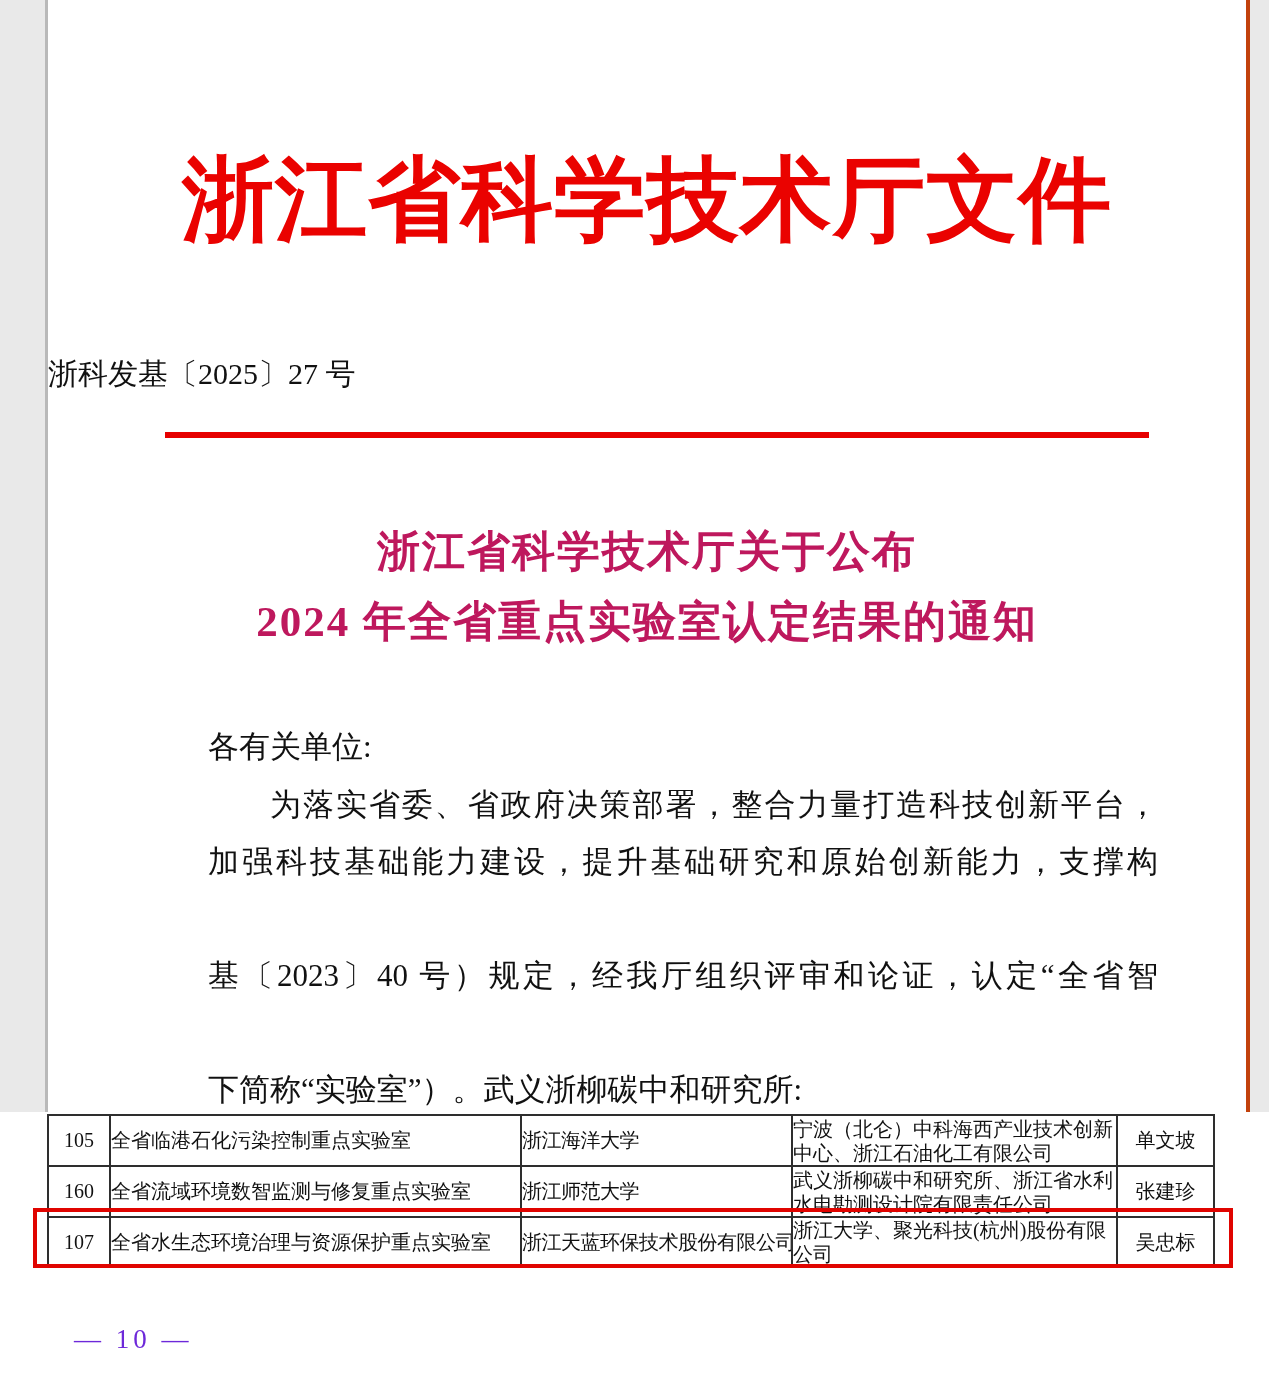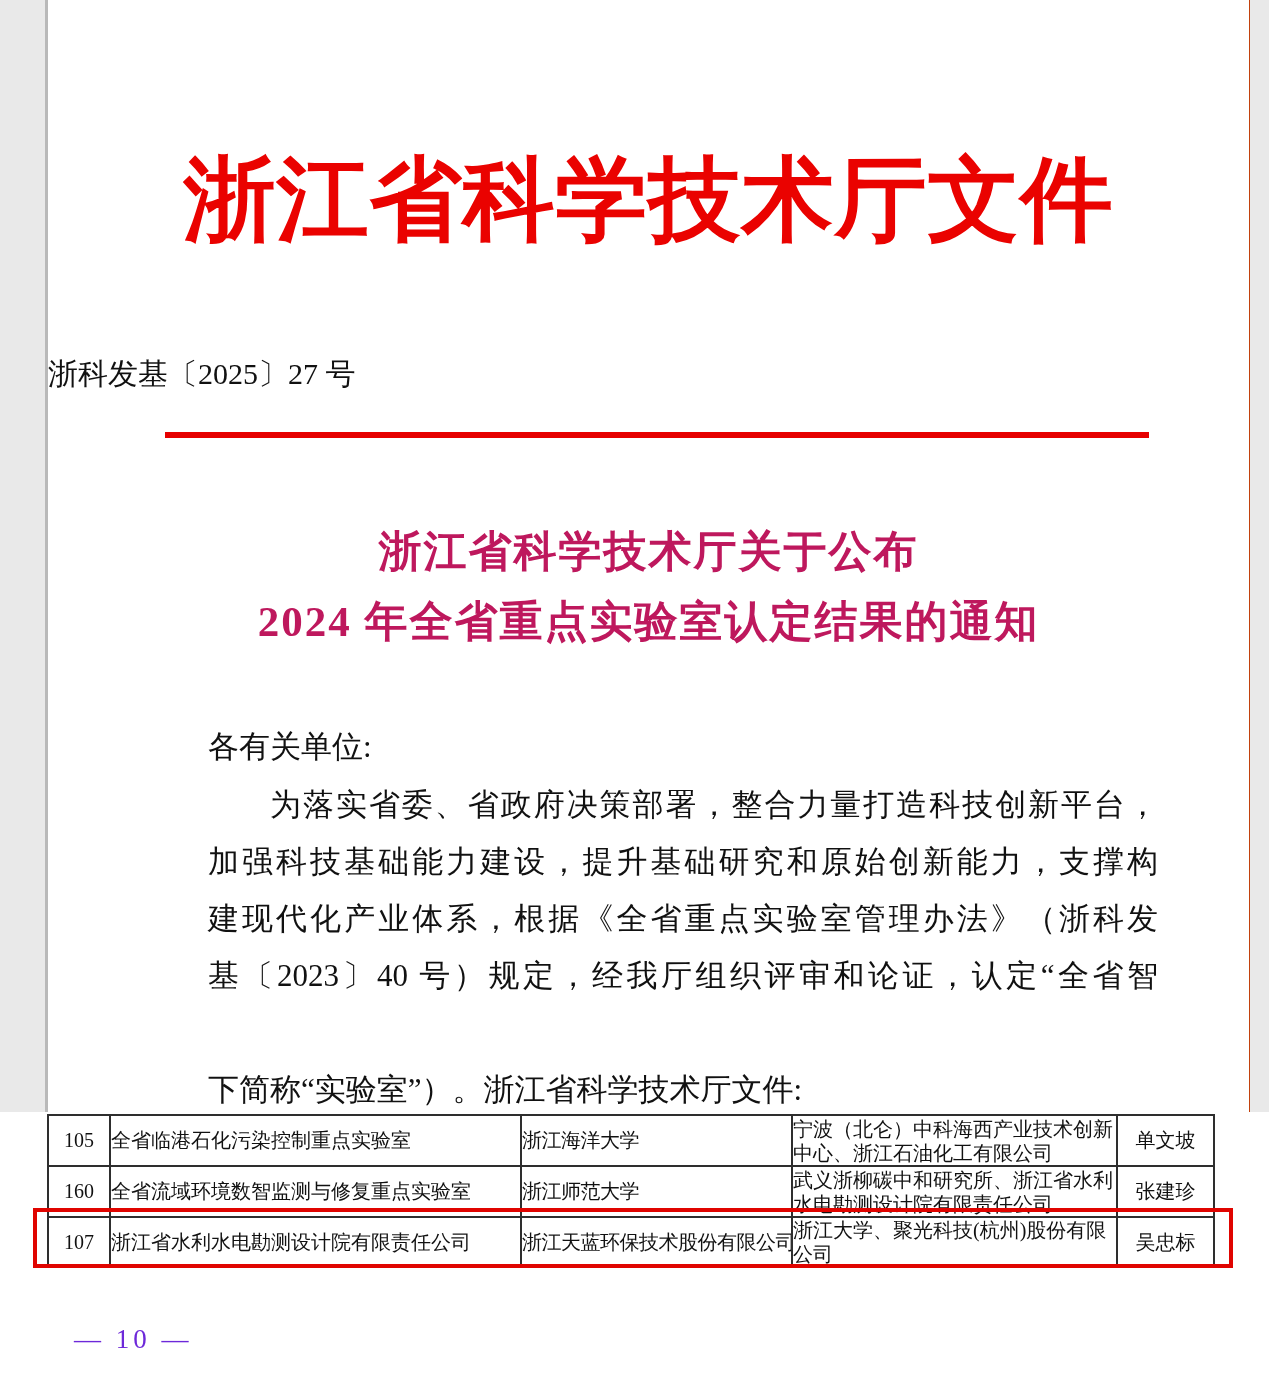--- a/index.html
+++ b/index.html
@@ -14,21 +14,21 @@
     background: #e9e9e9;
     overflow: hidden;
   }
   
   .page-upper {
     position: absolute;
     left: 45px; top: 0;
     width: 1205px; height: 1112px;
     background: #ffffff;
     border-left: 3px solid #b9b9b9;
-    border-right: 1px solid #c2410c;
+    border-right: 4px solid #c2410c;
     box-sizing: border-box;
   }
   .red-header {
     position: absolute;
     left: 0; right: 0; top: 140px;
     text-align: center;
     font-size: 92px;
     line-height: 120px;
     font-weight: 900;
     color: #ea0200;
@@ -147,23 +147,22 @@
     <div class="red-rule"></div>
 
     <div class="notice-title l1">浙江省科学技术厅关于公布</div>
 
     <div class="notice-title l2">2024 年全省重点实验室认定结果的通知</div>
 
     <div class="salutation">各有关单位:</div>
 
     <div class="body-line bl0">为落实省委、省政府决策部署，整合力量打造科技创新平台，</div>
     <div class="body-line bl1">加强科技基础能力建设，提升基础研究和原始创新能力，支撑构</div>
-    <div class="body-line bl2">建现代化产业体系，根据《全省重点实验室管理办法》（浙科发</div>
     <div class="body-line bl3">基〔2023〕40 号）规定，经我厅组织评审和论证，认定“全省智</div>
-    <div class="body-line bl5">下简称“实验室”）。浙江省科学技术厅文件:</div>
+    <div class="body-line bl5">下简称“实验室”）。武义浙柳碳中和研究所:</div>
 
   </div>
 
   <div class="page-lower">
 
     <table class="lab-table">
       <colgroup>
         <col style="width:62px">
         <col style="width:411px">
         <col style="width:271px">
@@ -180,21 +179,21 @@
         </tr>
         <tr class="r1">
           <td class="c-no">160</td>
           <td class="c-lab">全省流域环境数智监测与修复重点实验室</td>
           <td class="c-inst">浙江师范大学</td>
           <td class="c-part">武义浙柳碳中和研究所、浙江省水利水电勘测设计院有限责任公司</td>
           <td class="c-dir">张建珍</td>
         </tr>
         <tr class="r2">
           <td class="c-no">107</td>
-          <td class="c-lab">浙江省水利水电勘测设计院有限责任公司</td>
+          <td class="c-lab">全省水生态环境治理与资源保护重点实验室</td>
           <td class="c-inst">浙江天蓝环保技术股份有限公司</td>
           <td class="c-part">浙江大学、聚光科技(杭州)股份有限公司</td>
           <td class="c-dir">吴忠标</td>
         </tr>
       </tbody>
     </table>
 
     <div class="highlight-box"></div>
 
     <div class="page-number">— 10 —</div>

